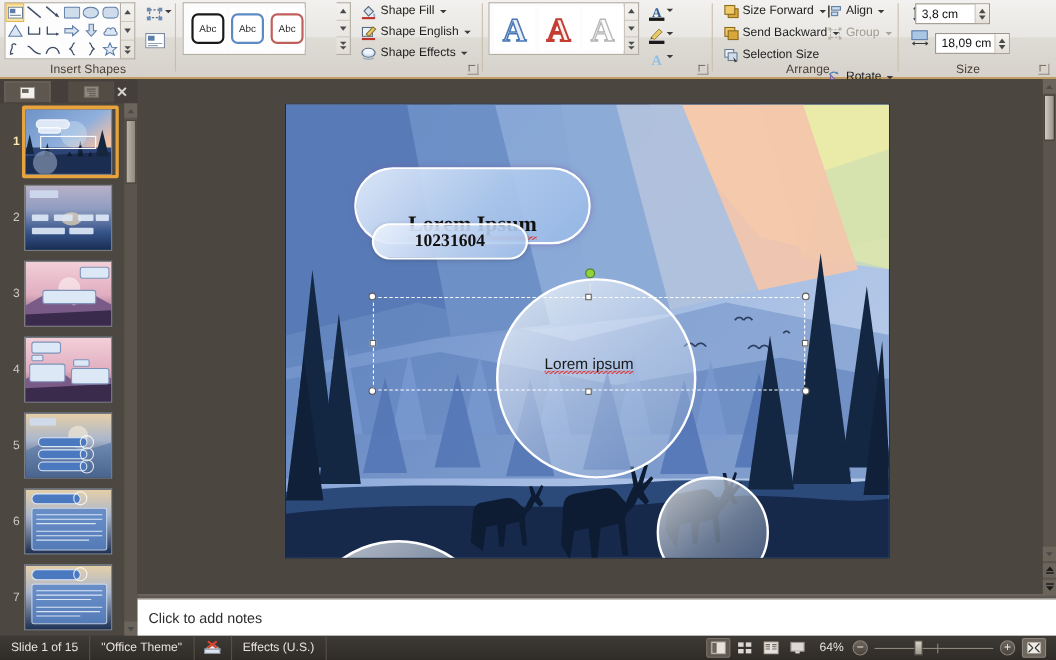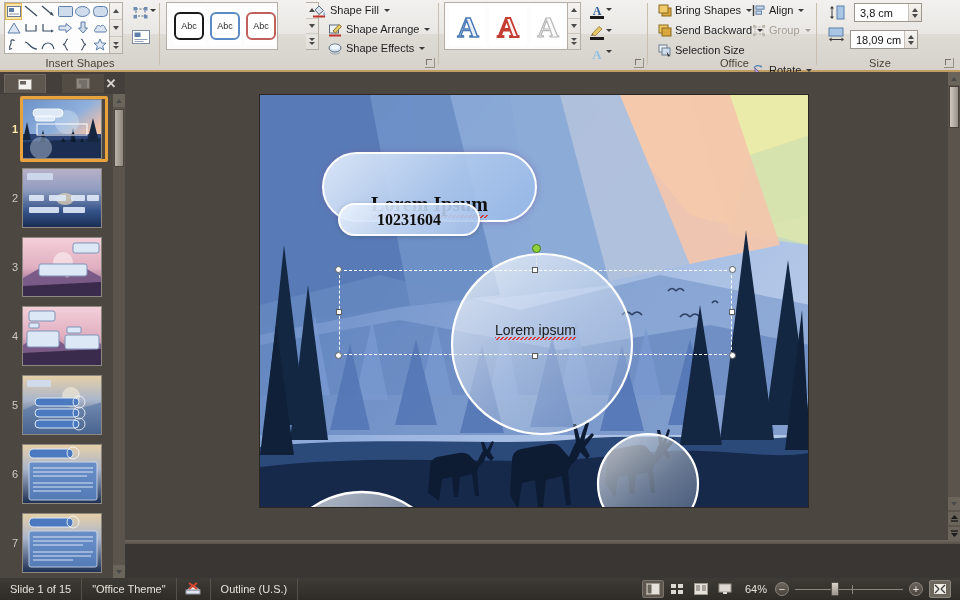--- a/index.html
+++ b/index.html
@@ -397,36 +397,36 @@
             <div class="tri-d"></div>
           </div>
         <div class="sbtn">
             <div class="tri-db">
               <i></i>
               <i></i>
             </div>
           </div>
       </div>
 
-      <div class="cmdbtn" style="left:144px; top:2px;">
+      <div class="cmdbtn" style="left:160px; top:2px;">
         <svg width="15" height="14" viewBox="0 0 15 14">
           <path d="M3 6 L7 2 L11.5 6.5 L7 10.5 Z" fill="#dbe3ec" stroke="#5a6b80"></path>
           <path d="M12 7.5 C13.5 9.5 13.8 11.5 12.3 11.5 C10.8 11.5 11 9.5 12 7.5 Z" fill="#8fb3dd"></path>
           <rect x="1" y="11.5" width="12" height="2" fill="#c0332d"></rect>
         </svg>
         <span class="lbl">Shape Fill</span>
         <div class="caret"></div>
       </div>
       <div class="cmdbtn" style="left:160px; top:21px;">
         <svg width="15" height="14" viewBox="0 0 15 14">
           <rect x="1.5" y="2" width="9" height="8" fill="#eef3f8" stroke="#5a6b80"></rect>
           <path d="M5 8 L11 1.5 L13.5 3.5 L7.5 10 Z" fill="#e8c96a" stroke="#8a7430"></path>
           <rect x="1" y="11.5" width="12" height="2" fill="#c0332d"></rect>
         </svg>
-        <span class="lbl">Shape Arrange</span>
+        <span class="lbl">Shape English</span>
         <div class="caret"></div>
       </div>
       <div class="cmdbtn" style="left:160px; top:40px;align-items:center;">
         <svg width="15" height="14" viewBox="0 0 15 14">
           <ellipse cx="7" cy="6" rx="6" ry="4" fill="#cfe0f2" stroke="#5a6b80"></ellipse>
           <ellipse cx="7" cy="5" rx="4.5" ry="2.6" fill="#eef5fc"></ellipse>
           <path d="M2 10.5 C4 12.5 10 12.5 12 10.5" stroke="#9aa9bb" fill="none"></path>
         </svg>
         <span class="lbl">Shape Effects</span>
         <div class="caret"></div>
@@ -498,21 +498,21 @@
       <div class="dlg-launch" style="right:4px;"></div>
       <div class="rsep" style="left:203px;"></div>
     </div>
 
     <div class="rgroup" style="left:652px; width:165px;">
       <div class="cmdbtn" style="left:4px; top:2px;">
         <svg width="14" height="13" viewBox="0 0 14 13">
           <rect x="4" y="4" width="9" height="8" fill="#d9a63c" stroke="#8a6a1c"></rect>
           <rect x="1" y="1" width="9" height="8" fill="#f0c96a" stroke="#8a6a1c"></rect>
         </svg>
-        <span class="lbl">Bring Shapes</span>
+        <span class="lbl">Size Forward</span>
         <div class="caret"></div>
       </div>
       <div class="cmdbtn" style="left:4px; top:22px;">
         <svg width="14" height="13" viewBox="0 0 14 13">
           <rect x="1" y="1" width="9" height="8" fill="#f0c96a" stroke="#8a6a1c"></rect>
           <rect x="4" y="4" width="9" height="8" fill="#d9a63c" stroke="#8a6a1c"></rect>
         </svg>
         <span class="lbl">Send Backward</span>
         <div class="caret"></div>
       </div>
@@ -548,34 +548,34 @@
       <div class="cmdbtn" style="left:98px; top:42px;margin-top:20px;">
         <svg width="14" height="13" viewBox="0 0 14 13">
           <path d="M3 12 L3 4 L11 12 Z" fill="#b79ed6" stroke="#7a63a0"></path>
           <path d="M2 4 C3.5 1 7.5 1 9 3" stroke="#4a7fb5" stroke-width="1.2" fill="none"></path>
           <path d="M10.4 3.6 L7.6 3 L9 1 Z" fill="#4a7fb5"></path>
         </svg>
         <span class="lbl">Rotate</span>
         <div class="caret"></div>
       </div>
 
-      <div class="rgroup-label">Office</div>
+      <div class="rgroup-label">Arrange</div>
       <div class="rsep" style="left:164px;"></div>
     </div>
 
     <div class="rgroup" style="left:822px; width:138px;">
       <div style="position:absolute; left:6px; top:5px;">
         <svg width="17" height="15" viewBox="0 0 17 15">
           <rect x="9" y="1" width="7" height="13" fill="#a9c6e5" stroke="#5d7ea8"></rect>
           <path d="M4 2 L4 13" stroke="#3a3a3a" stroke-width="1"></path>
           <path d="M4 1 L2 3.5 L6 3.5 Z" fill="#3a3a3a"></path>
           <path d="M4 14 L2 11.5 L6 11.5 Z" fill="#3a3a3a"></path>
         </svg>
       </div>
-      <div class="spin" style="left:32px; top:3px;">
+      <div class="spin" style="left:10px; top:3px;">
         <span class="val">3,8 cm</span>
         <div class="arrows">
             <div class="tri-u"></div>
             <div class="tri-d"></div>
           </div>
       </div>
 
       <div style="position:absolute; left:6px; top:27px;">
         <svg width="17" height="15" viewBox="0 0 17 15">
           <rect x="1" y="1" width="14" height="8" fill="#a9c6e5" stroke="#5d7ea8"></rect>
@@ -924,32 +924,35 @@
     </div>
     <div class="vsa" style="top:455px;">
       <svg width="9" height="9" viewBox="0 0 9 9">
           <path d="M4.5 8 L1 4 L8 4 Z" fill="#1c1c1c"></path>
           <path d="M1 2h7" stroke="#1c1c1c" stroke-width="1.4"></path>
         </svg>
     </div>
   </div>
 
   <div id="notes-splitter"></div>
+  <div id="notes">
+    <div id="notes-text">Click to add notes</div>
+  </div>
 
   <div id="status">
     <div class="st-item">Slide 1 of 15</div>
     <div class="st-item">"Office Theme"</div>
     <div class="st-item" style="padding:0 8px;">
       <svg width="17" height="14" viewBox="0 0 17 14">
         <rect x="1" y="8" width="14" height="4" fill="#dfe6ef" stroke="#8a93a0"></rect>
         <path d="M2 8 L8 3 L15 8 Z" fill="#eef2f7" stroke="#8a93a0"></path>
         <path d="M4 1 L12 7 M12 1 L4 7" stroke="#d4452e" stroke-width="2"></path>
       </svg>
     </div>
-    <div class="st-item">Outline (U.S.)</div>
+    <div class="st-item">Effects (U.S.)</div>
 
     <div class="st-right">
       <div class="vbtn active">
         <svg width="14" height="12" viewBox="0 0 14 12">
           <rect x=".5" y=".5" width="13" height="11" fill="#e6e2db" stroke="#9d968c"></rect>
           <rect x="1.5" y="1.5" width="4" height="9" fill="#6b645b"></rect>
         </svg>
       </div>
       <div class="vbtn">
         <svg width="14" height="12" viewBox="0 0 14 12">

